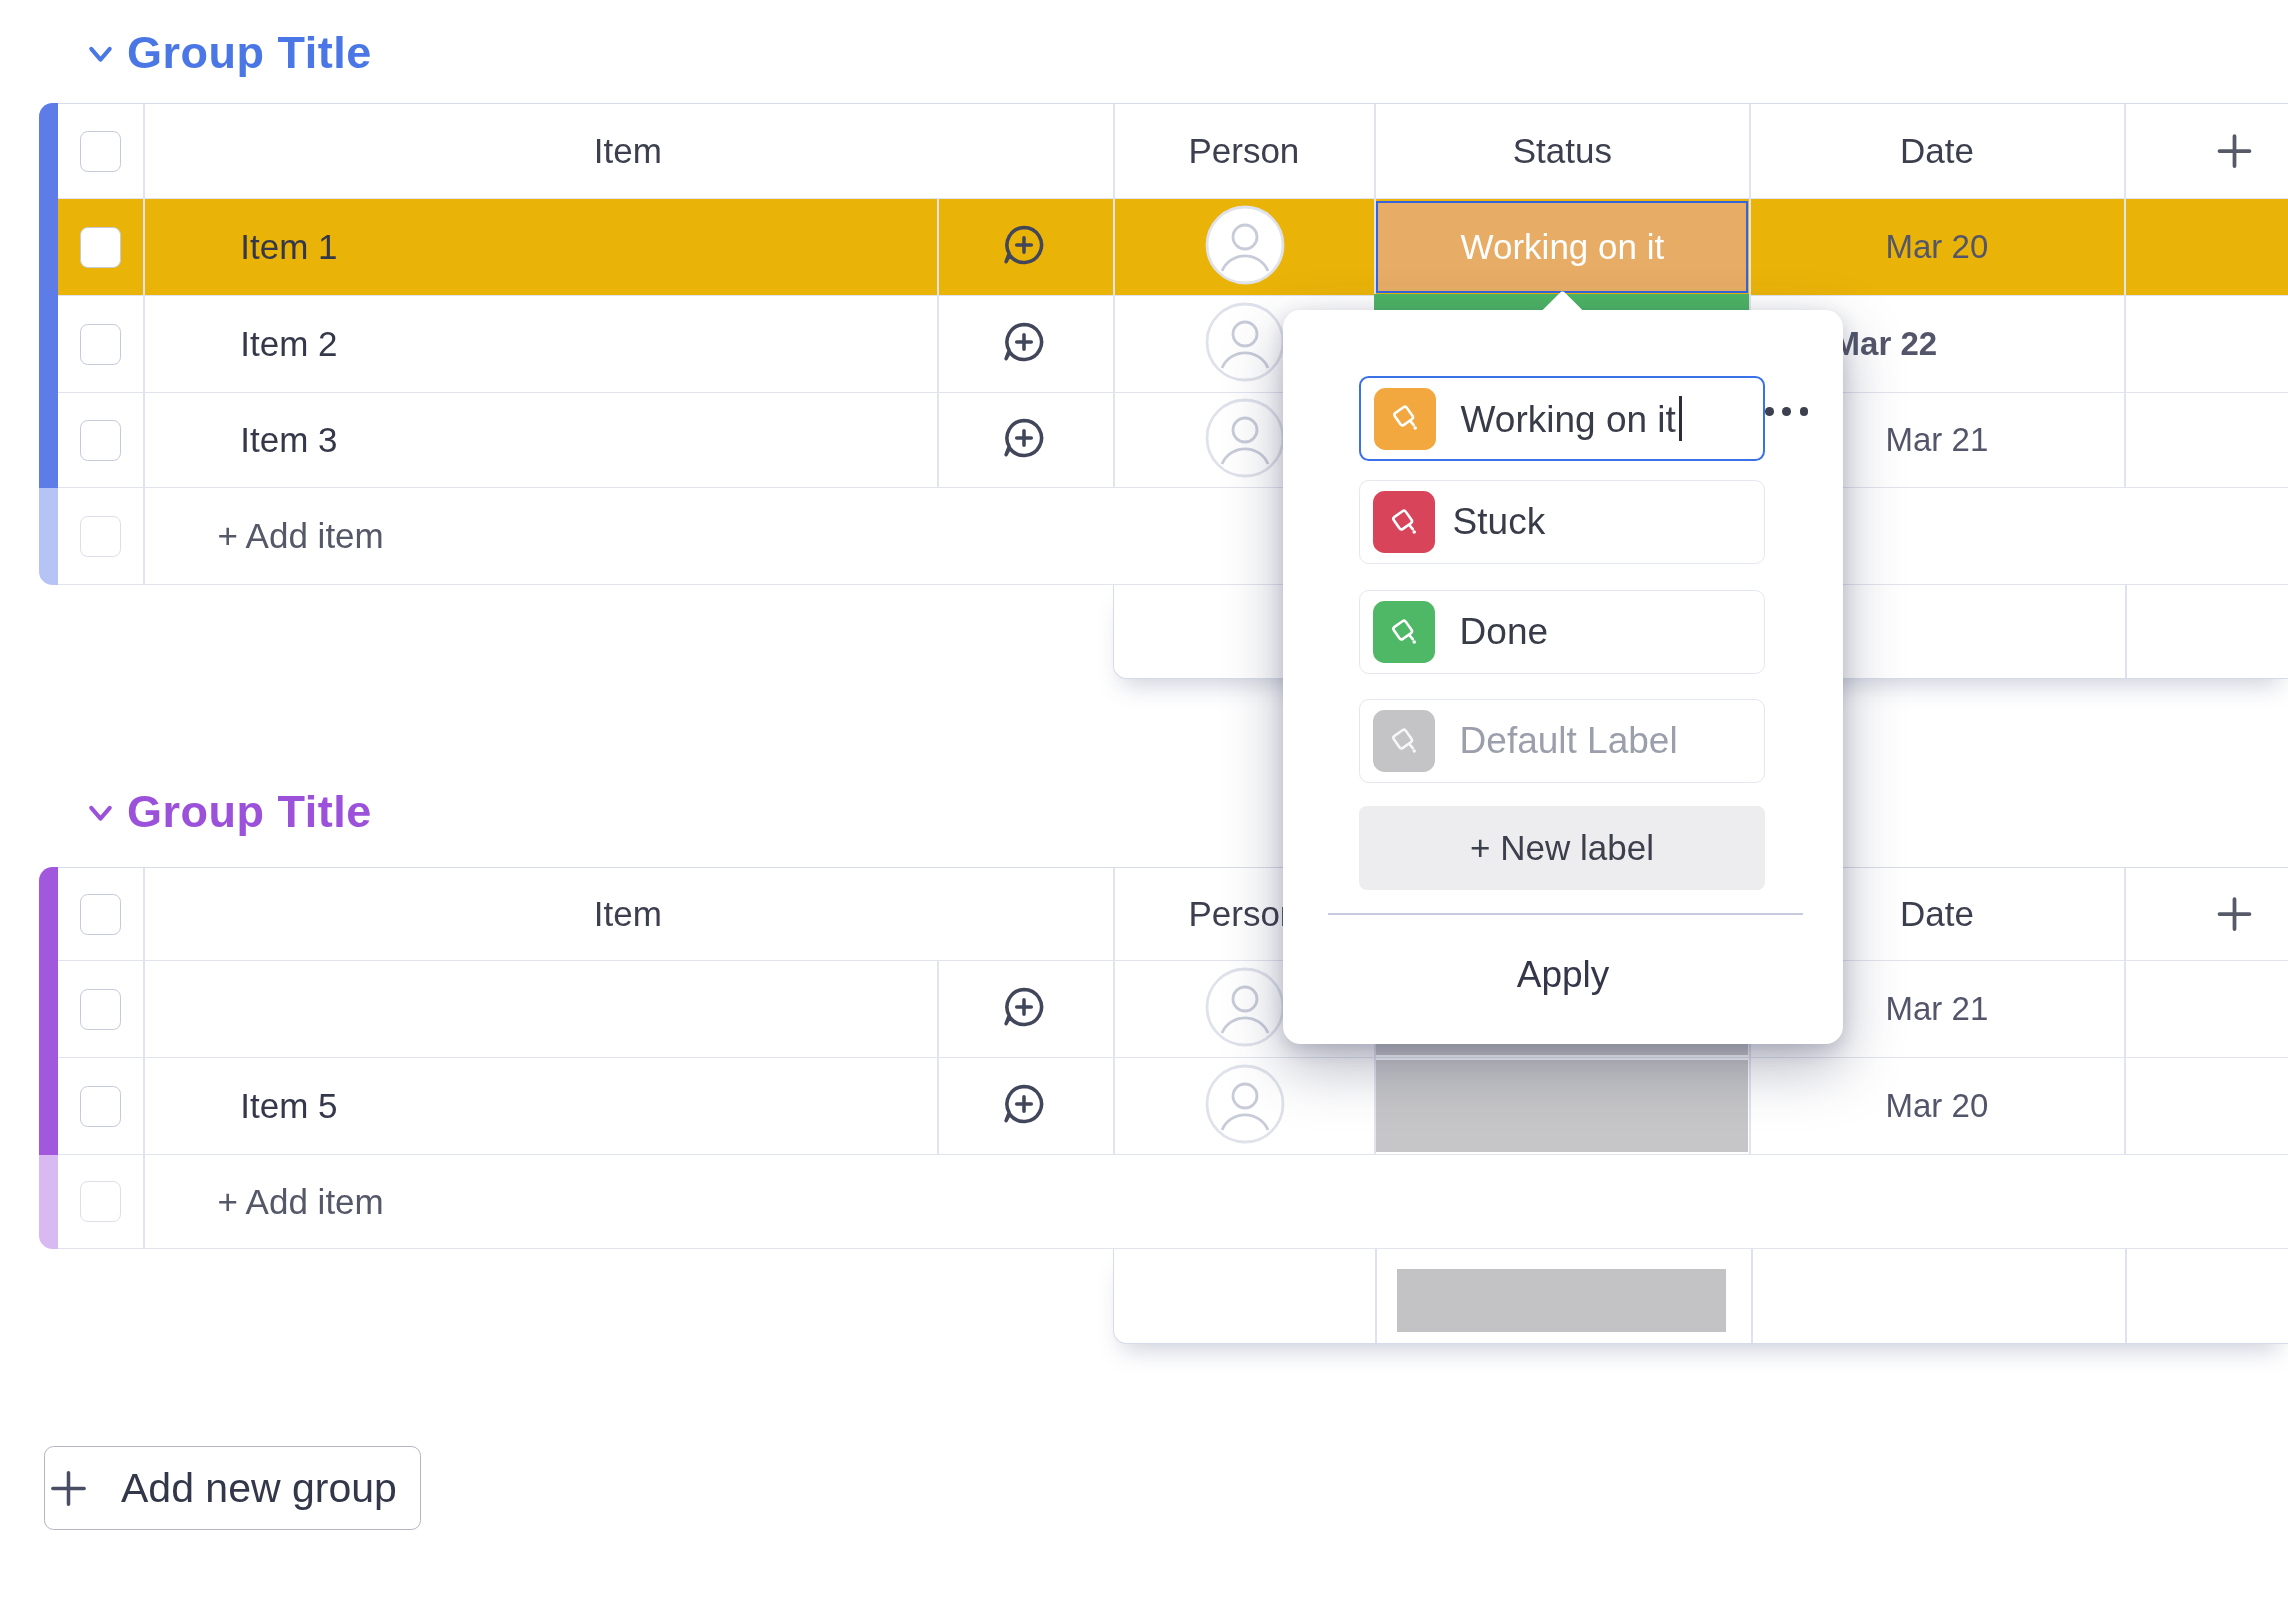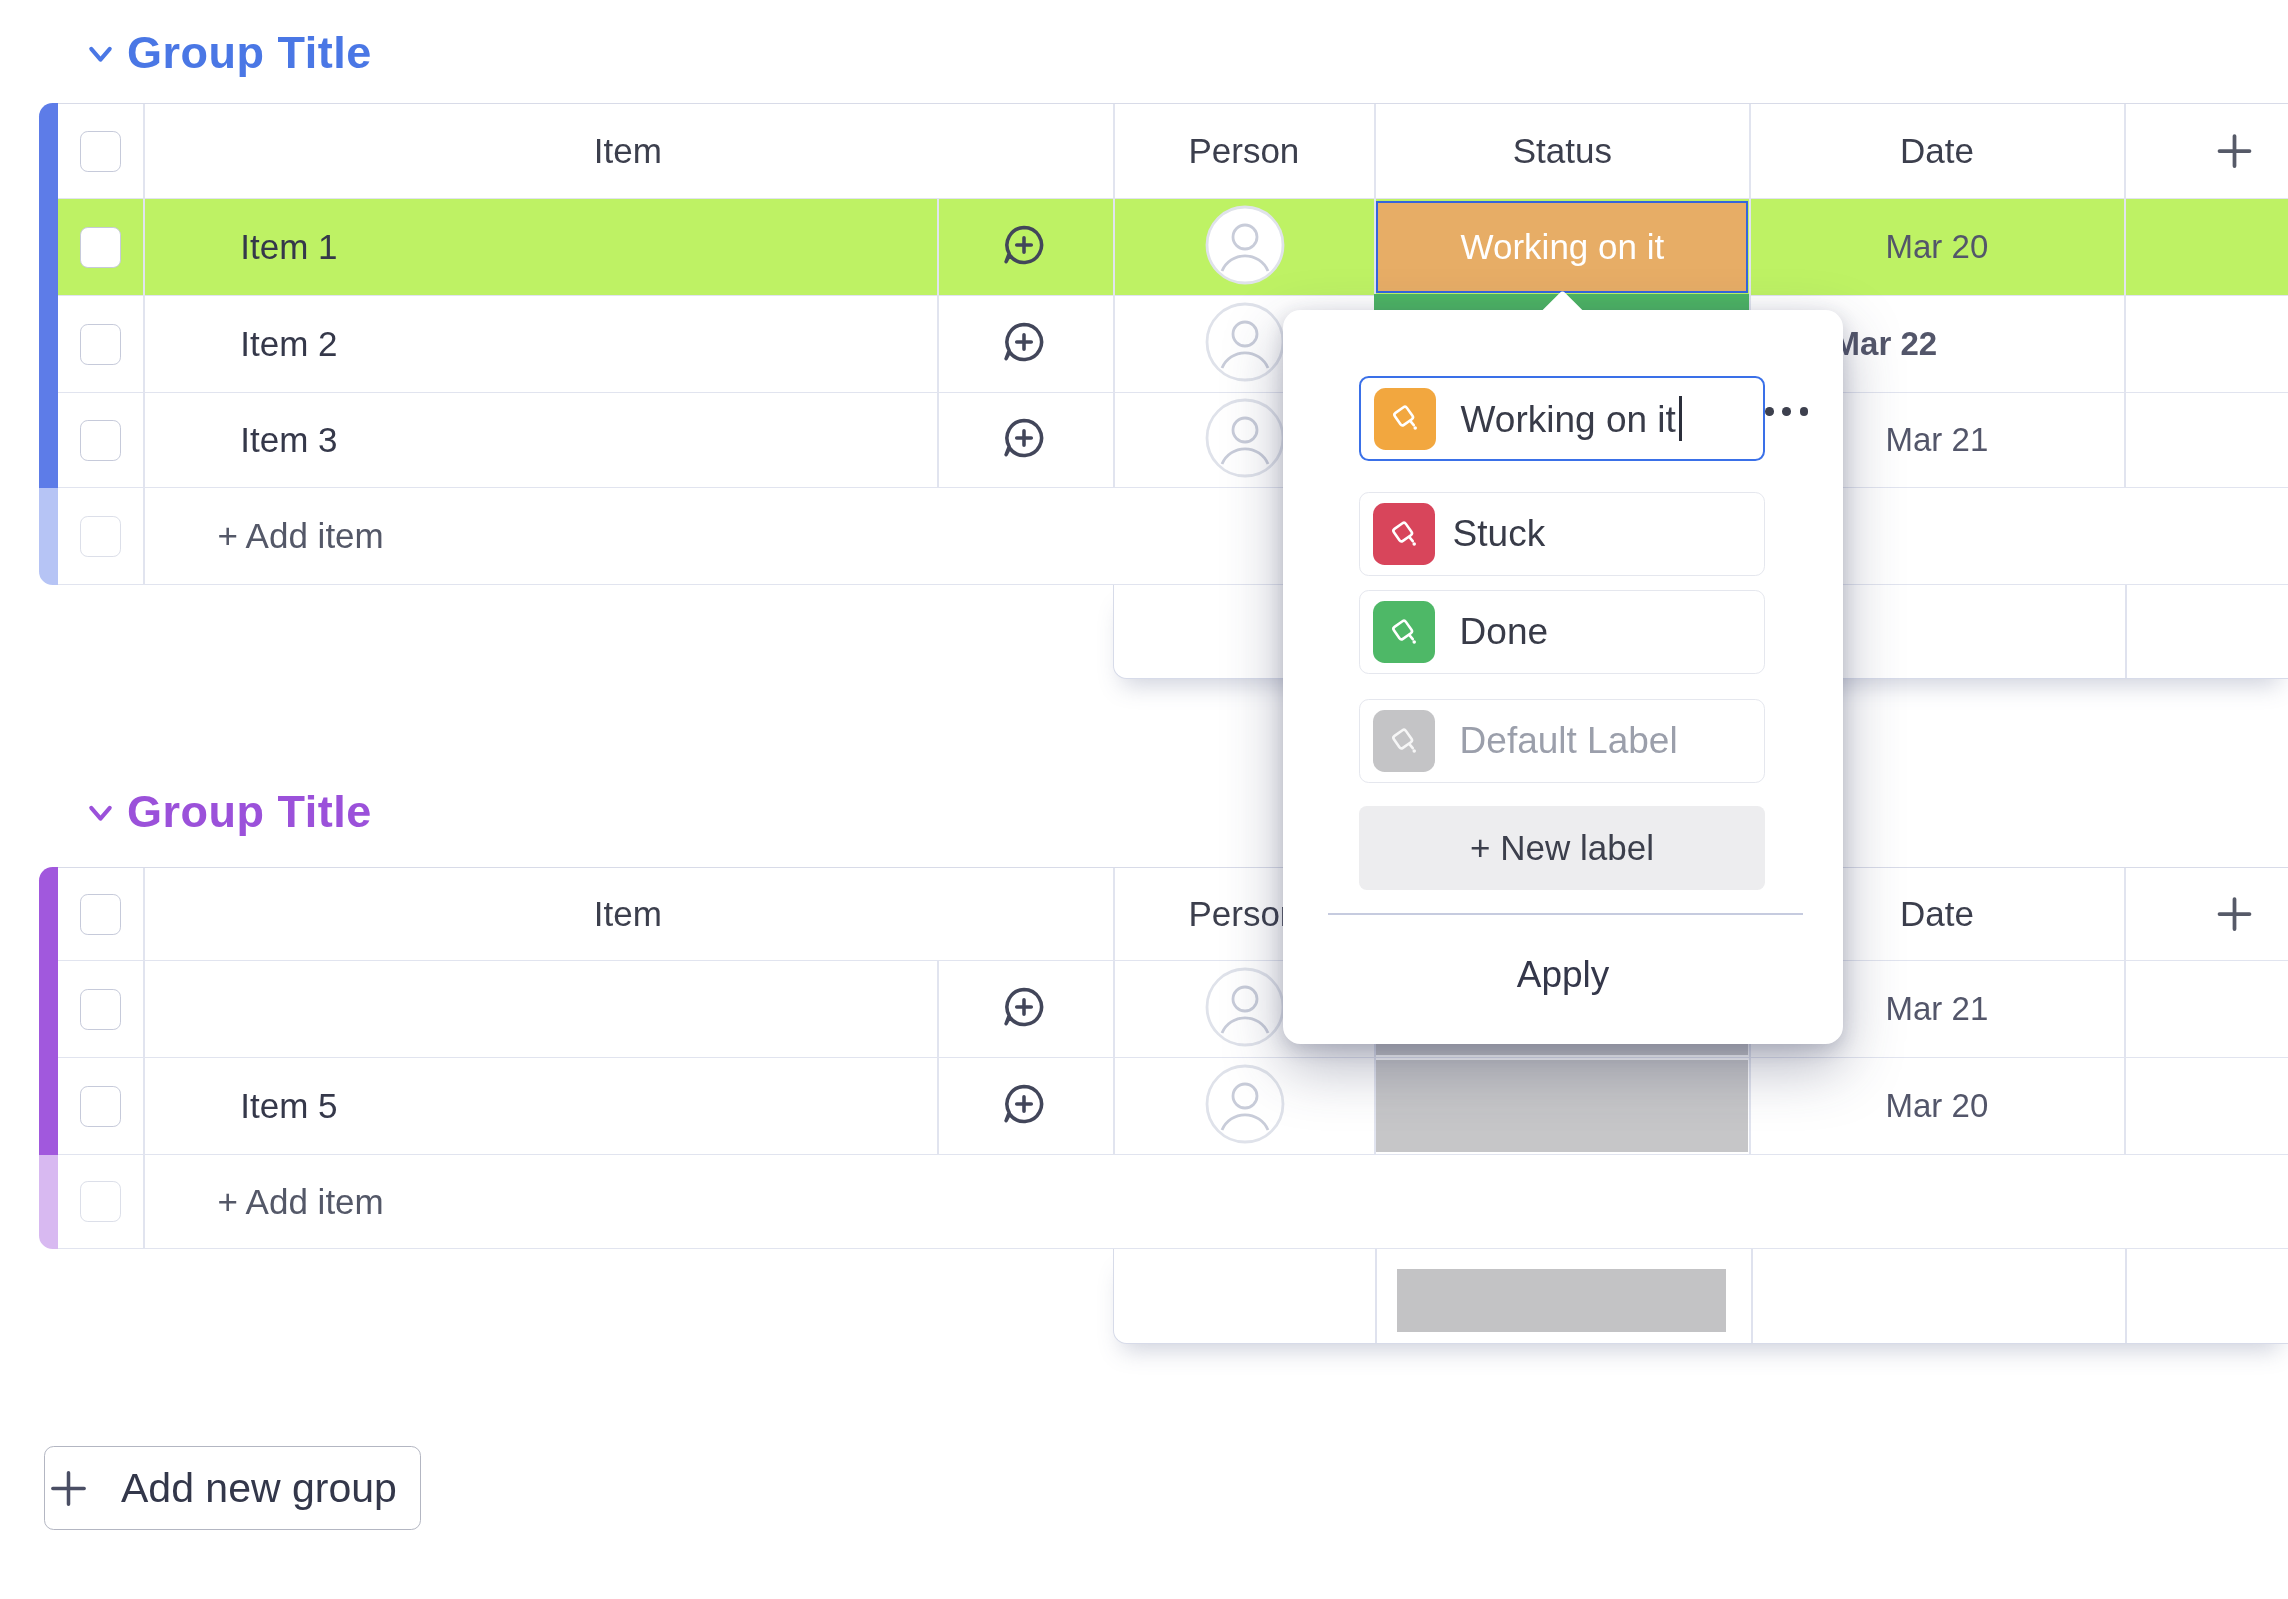--- a/index.html
+++ b/index.html
@@ -11,21 +11,21 @@
   .group-title{font-size:45px;font-weight:700;letter-spacing:0.5px;cursor:pointer;}
   .g1 .group-title{color:#4a77e5;}
   .g2 .group-title{color:#9b51da;}
   .chev{width:37px;height:37px;flex:0 0 37px;}
 
   
   .tbl{position:absolute;left:39px;width:2249px;}
   .bar{position:absolute;left:0;width:19.4px;z-index:2;}
   .row{position:absolute;left:19.4px;width:2230px;background:#fff;border-bottom:1.9px solid #e1e4ef;}
   .row.hdr{border-top:1.9px solid #d8dbe8;}
-  .row.sel{background:#bef264;}
+  .row.sel{background:#eab308;}
   .vline{position:absolute;top:0;bottom:0;width:1.9px;background:#e1e4ef;}
   .cell-text{position:absolute;top:0;bottom:0;display:flex;align-items:center;justify-content:center;
              font-size:35px;color:#35384a;}
   .hdr .cell-text{color:#3c3f4d;}
   .date-text{font-size:33px;color:#53566a;}
   .checkbox{position:absolute;left:21.3px;top:50%;margin-top:-20.4px;width:41px;height:41px;border:1.9px solid #c6cada;
             border-radius:7.8px;background:#fff;cursor:pointer;}
   .checkbox.lite{border-color:#dcdfe9;}
   .addrow-label{position:absolute;left:159px;top:0;bottom:0;display:flex;align-items:center;
                 font-size:35px;color:#545868;cursor:pointer;}
@@ -304,21 +304,21 @@
       <div class="lbl-text"><span>Working on it</span><span class="caret"></span></div>
     </div>
     <div class="menu-dots">
       <div class="dots">
           <i></i>
           <i></i>
           <i></i>
         </div>
     </div>
 
-    <div class="lbl-row" style="top:182px;gap:18px;">
+    <div class="lbl-row" style="top:170px;gap:18px;">
       <div class="swatch sw-red">
         <svg width="39" height="39" viewBox="0 0 24 24" fill="none" stroke="#fff" stroke-width="1.6" stroke-linejoin="round">
           <rect x="7" y="6" width="9" height="9" rx="1.5" transform="rotate(-35 11.5 10.5)"></rect>
           <path d="M15.5 13.5l2.2 2.6" stroke-linecap="round"></path>
           <circle cx="18.6" cy="17.8" r="1.1" fill="#fff" stroke="none"></circle>
           </svg>
       </div>
       <div class="lbl-text">Stuck</div>
     </div>
 

